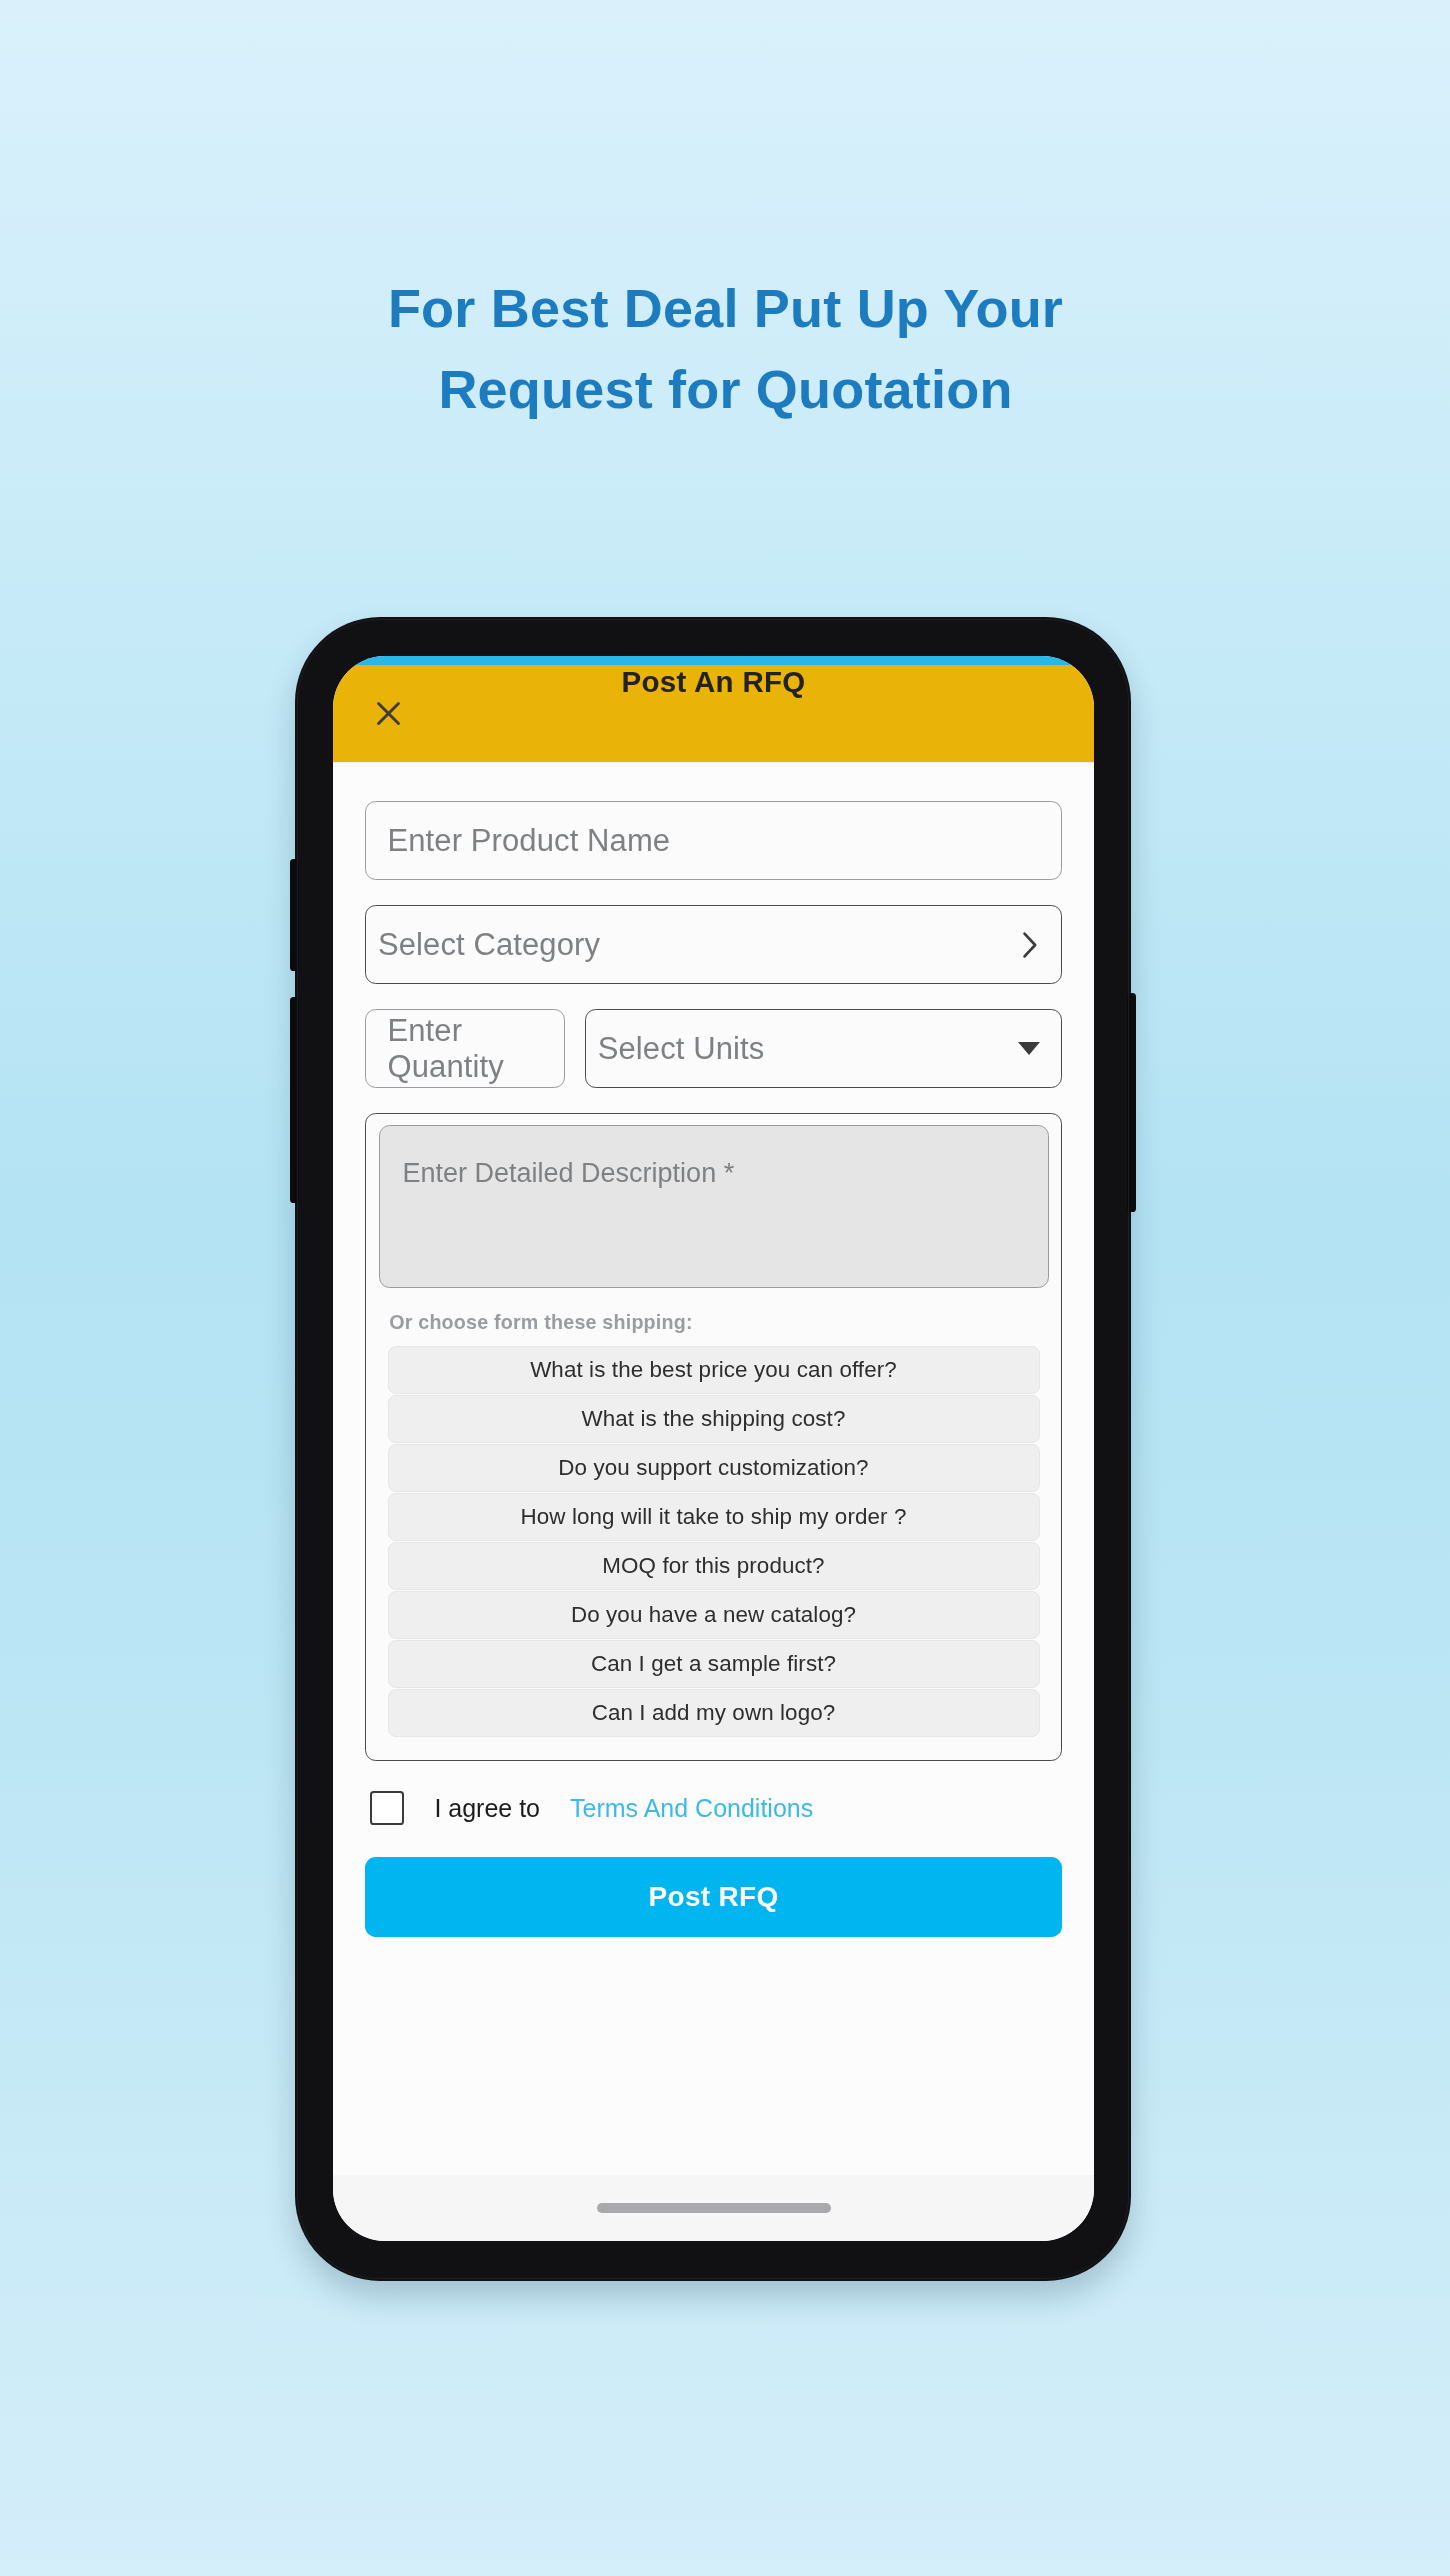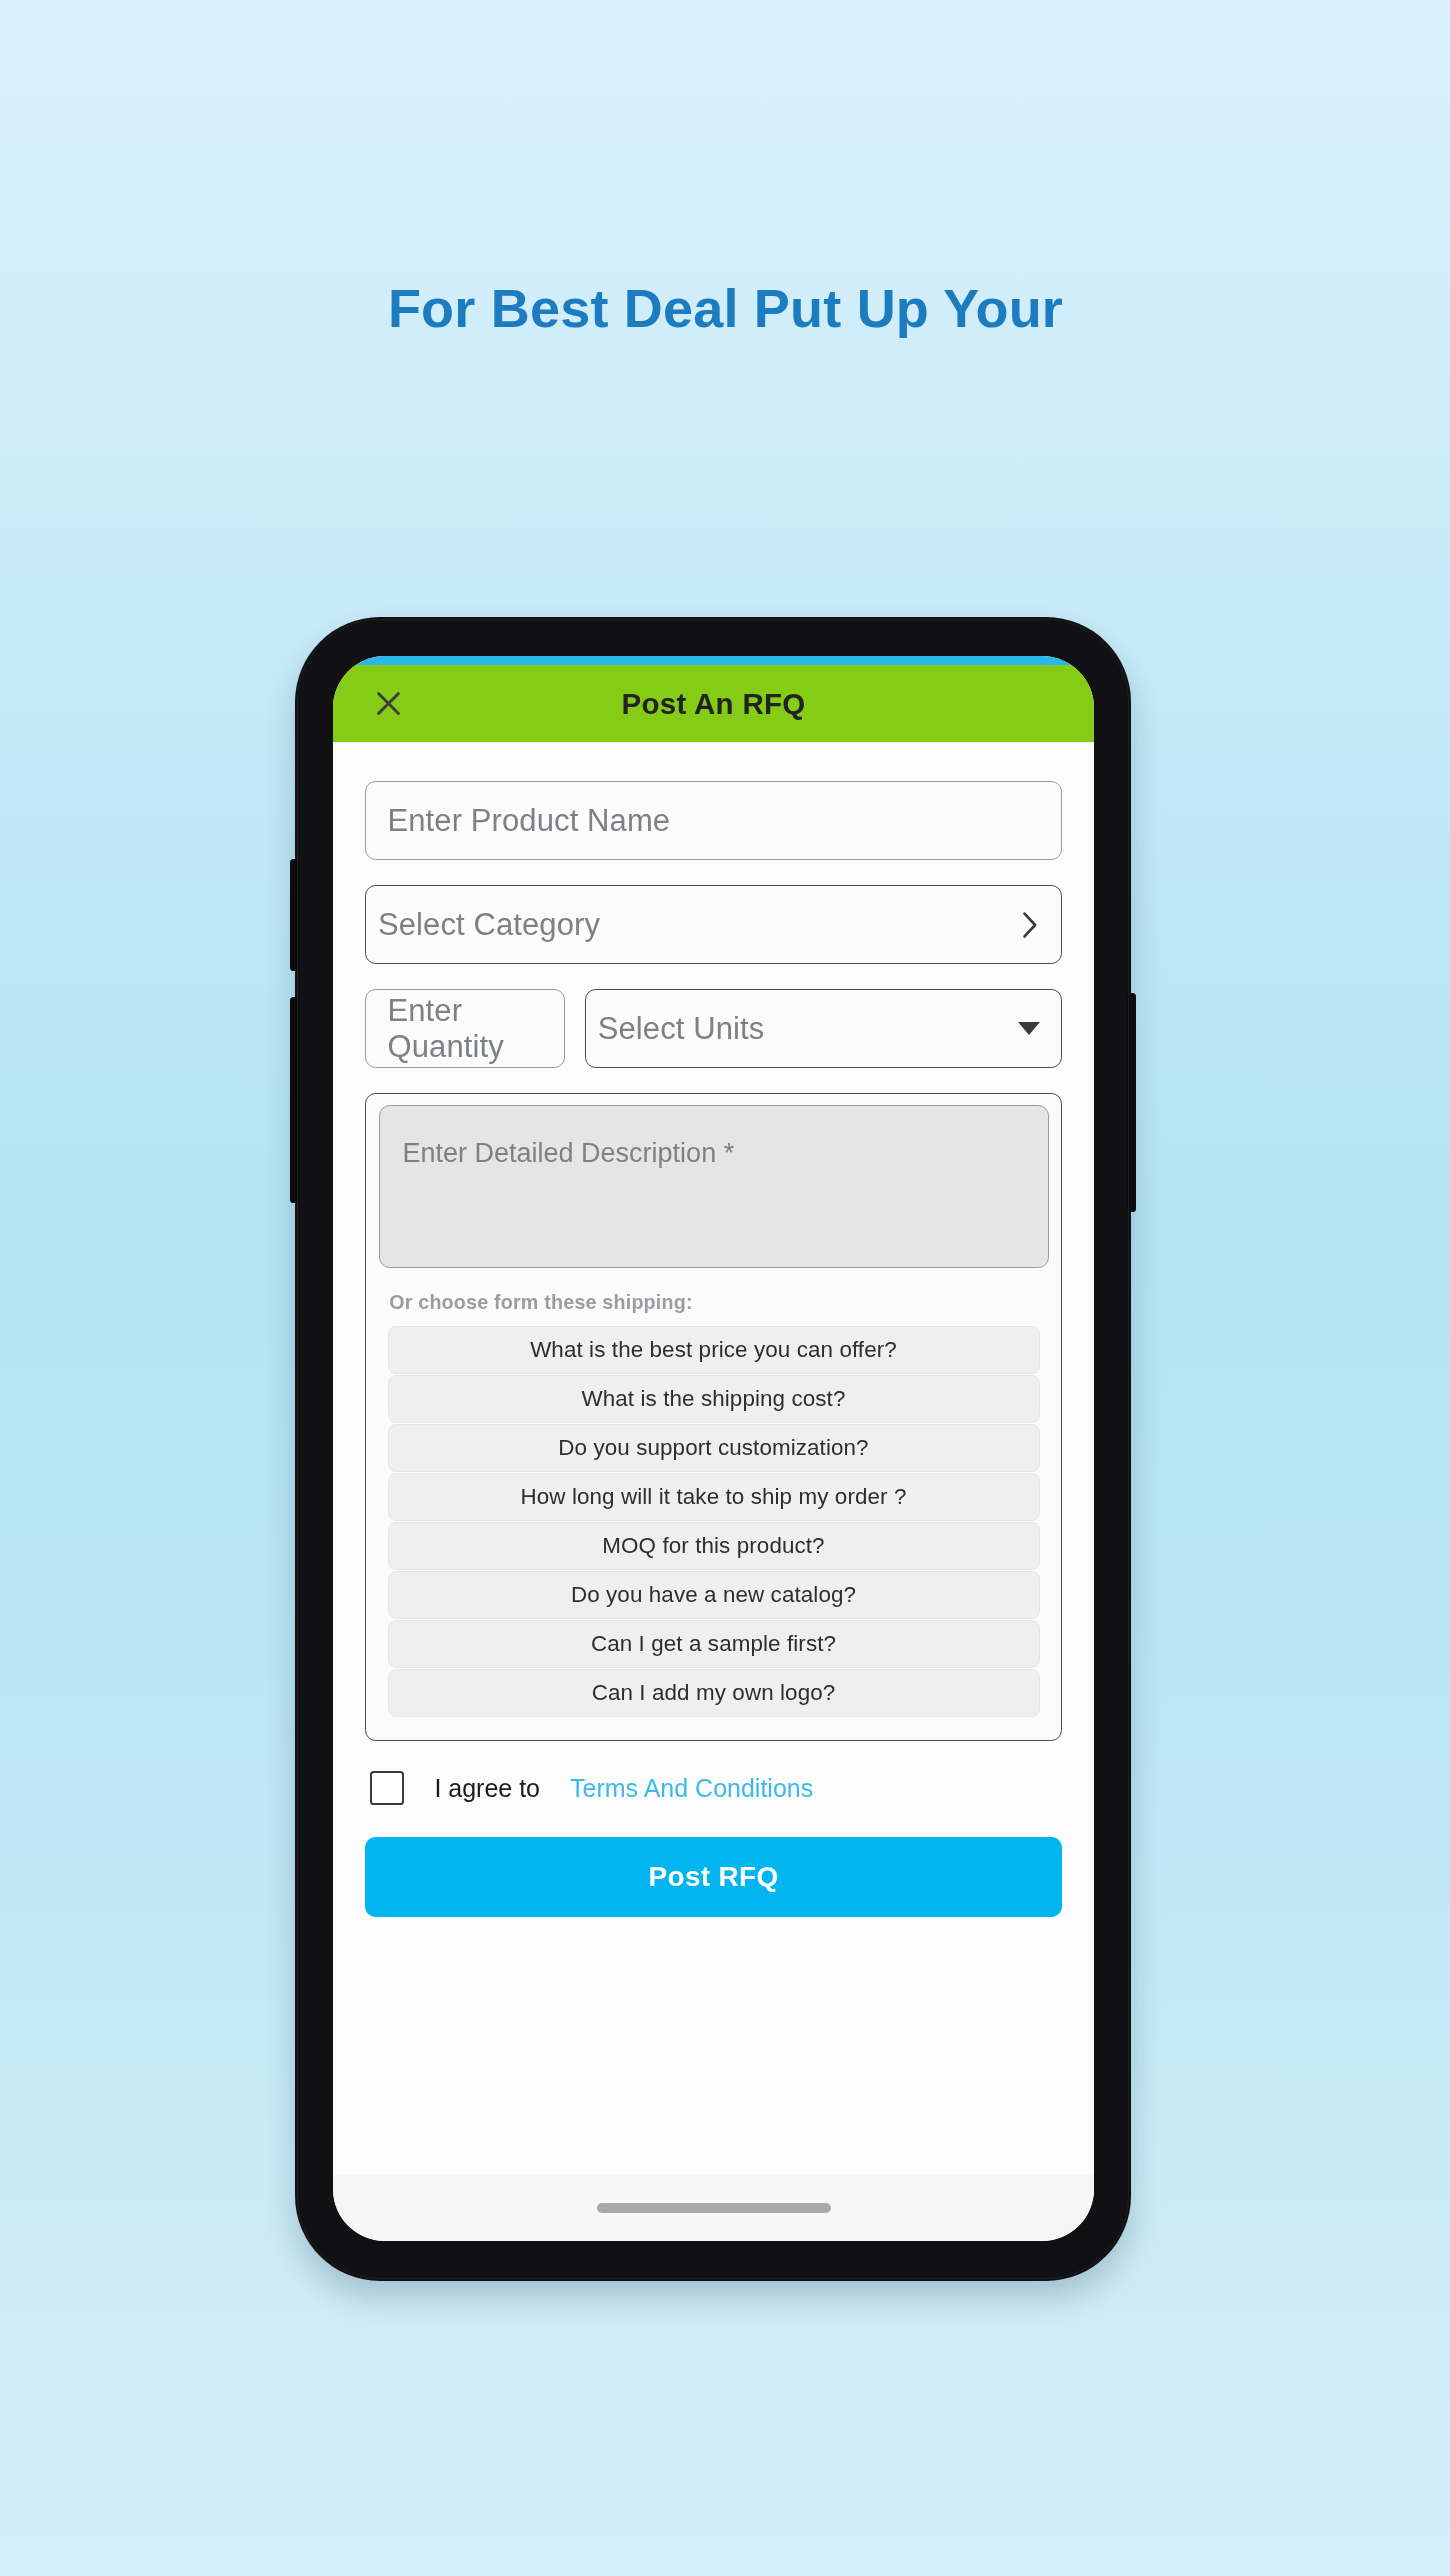--- a/index.html
+++ b/index.html
@@ -84,25 +84,24 @@
 
   .status-bar {
     height: 9px;
     background: #29b6e8;
     flex: 0 0 auto;
   }
 
   
   .app-header {
     position: relative;
-    height: 78px;
+    height: 98px;
     flex: 0 0 auto;
-    background: #84cc16;
-    display: flex;
-    align-items: center;
+    background: #eab308;
+    display: flex;
     border-bottom: 1.8px solid #eeeeee;
   }
   .close-btn {
     position: absolute;
     left: 36px;
     top: 50%;
     transform: translateY(-50%);
     width: 38px;
     height: 38px;
     display: flex;
@@ -252,20 +251,21 @@
     height: 9.8px;
     border-radius: 5.4px;
     background: #a9a9ab;
   }
 </style>
 </head>
 <body>
 
 <div class="headline">
   <span class="headline-line">For Best Deal Put Up Your</span>
+  <span class="headline-line">Request for Quotation</span>
 </div>
 
 <div class="phone">
 
   <div class="btn-side btn-vol-up"></div>
   <div class="btn-side btn-vol-down"></div>
   <div class="btn-side btn-power"></div>
 
   <div class="screen">
 

